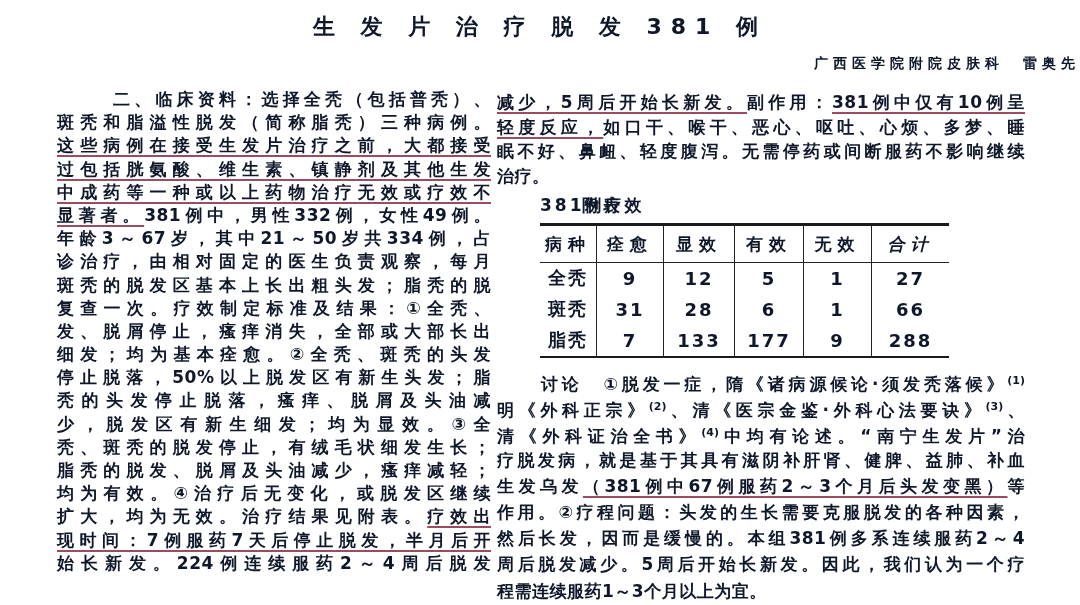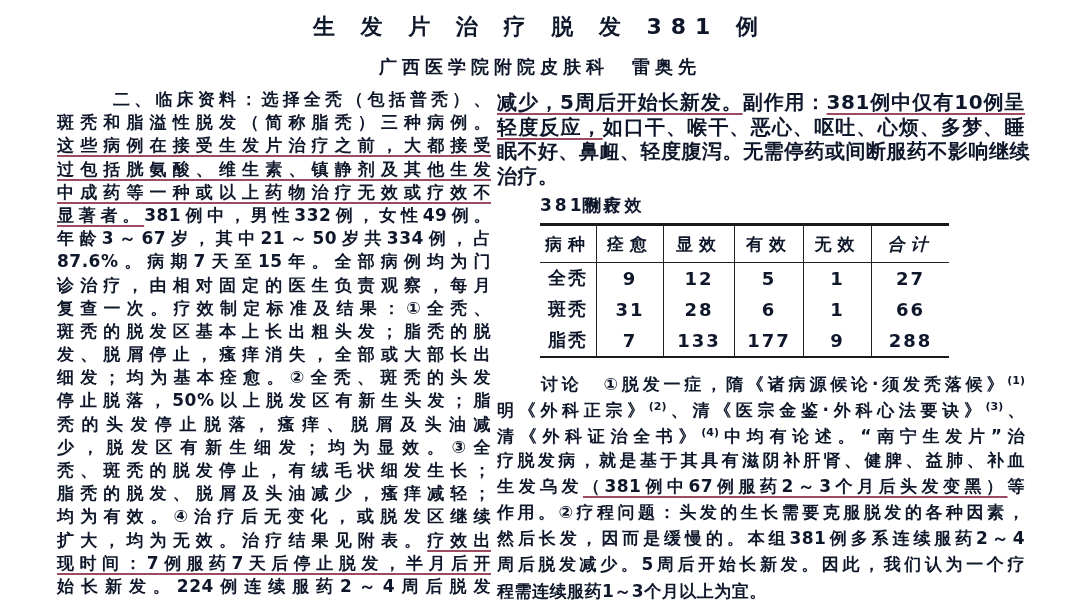--- a/index.html
+++ b/index.html
@@ -5,28 +5,28 @@
   html,body{margin:0;padding:0;background:#e9e9e9;}
   #page{
     position:relative;width:1080px;height:605px;background:#ffffff;
     font-family:"DejaVu Sans",sans-serif;color:#0f172a;overflow:hidden;
   }
   .doc-title{
     position:absolute;top:12px;left:0;width:100%;text-align:center;
     font-size:22px;font-weight:bold;letter-spacing:9px;white-space:nowrap;
   }
   .doc-byline{
-    position:absolute;top:55px;left:0;width:100%;text-align:center;
-    font-size:18px;letter-spacing:5px;font-weight:bold;
+    position:absolute;top:55px;left:0;width:100%;text-align:right;
+    font-size:14px;letter-spacing:5px;font-weight:bold;
   }
   .col{position:absolute;}
   #col-left{left:57px;top:88px;width:434px;}
   #col-left .tline{height:23.2px;line-height:23.2px;font-size:17px;}
   #col-right-top{left:497px;top:90px;width:528px;}
-  #col-right-top .tline{height:24.6px;line-height:24.6px;font-size:20px;}
+  #col-right-top .tline{height:24.6px;line-height:24.6px;font-size:17px;}
   #discussion{left:497px;top:368px;width:528px;}
   #discussion .tline{height:26.2px;line-height:26.2px;font-size:17px;}
   .tline{
     text-align:justify;text-align-last:justify;text-justify:inter-character;
     white-space:nowrap;font-weight:600;letter-spacing:0.5px;
   }
   .tline.nojust{text-align:left;text-align-last:left;}
   .tline.ind1{text-indent:56px;}
   .tline.ind2{text-indent:44px;}
   .ul{
@@ -65,24 +65,23 @@
   <div class="doc-byline">广西医学院附院皮肤科　雷奥先</div>
 
   <div class="col" id="col-left">
       <div class="tline ind1"><span>二、临床资料：选择全秃（包括普秃）、</span></div>
       <div class="tline"><span>斑秃和脂溢性脱发（简称脂秃）三种病例。</span></div>
       <div class="tline"><span class="ul">这些病例在接受生发片治疗之前，大都接受</span></div>
       <div class="tline"><span class="ul">过包括胱氨酸、维生素、镇静剂及其他生发</span></div>
       <div class="tline"><span class="ul">中成药等一种或以上药物治疗无效或疗效不</span></div>
       <div class="tline"><span class="ul">显著者。</span><span>381例中，男性332例，女性49例。</span></div>
       <div class="tline"><span>年龄3～67岁，其中21～50岁共334例，占</span></div>
-      <div class="tline"><span>87.6%。病期7天至15年。全部病例均为门</span></div>
       <div class="tline"><span>诊治疗，由相对固定的医生负责观察，每月</span></div>
+      <div class="tline"><span>斑秃的脱发区基本上长出粗头发；脂秃的脱</span></div>
       <div class="tline"><span>复查一次。疗效制定标准及结果：①全秃、</span></div>
-      <div class="tline"><span>斑秃的脱发区基本上长出粗头发；脂秃的脱</span></div>
       <div class="tline"><span>发、脱屑停止，瘙痒消失，全部或大部长出</span></div>
       <div class="tline"><span>细发；均为基本痊愈。②全秃、斑秃的头发</span></div>
       <div class="tline"><span>停止脱落，50%以上脱发区有新生头发；脂</span></div>
       <div class="tline"><span>秃的头发停止脱落，瘙痒、脱屑及头油减</span></div>
       <div class="tline"><span>少，脱发区有新生细发；均为显效。③全</span></div>
       <div class="tline"><span>秃、斑秃的脱发停止，有绒毛状细发生长；</span></div>
       <div class="tline"><span>脂秃的脱发、脱屑及头油减少，瘙痒减轻；</span></div>
       <div class="tline"><span>均为有效。④治疗后无变化，或脱发区继续</span></div>
       <div class="tline"><span>扩大，均为无效。治疗结果见附表。</span><span class="ul">疗效出</span></div>
       <div class="tline"><span class="ul">现时间：7例服药7天后停止脱发，半月后开</span></div>

